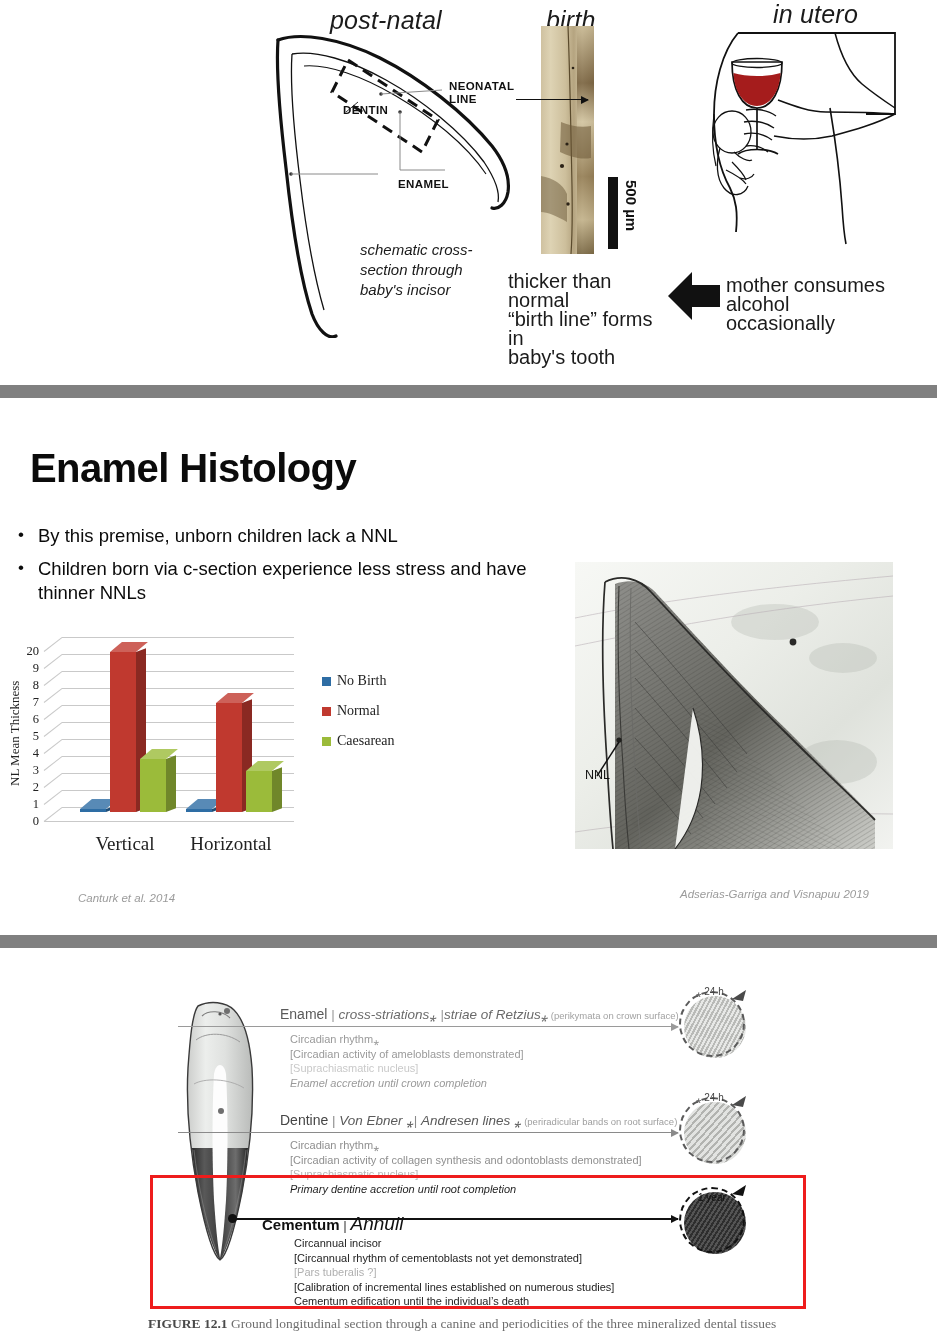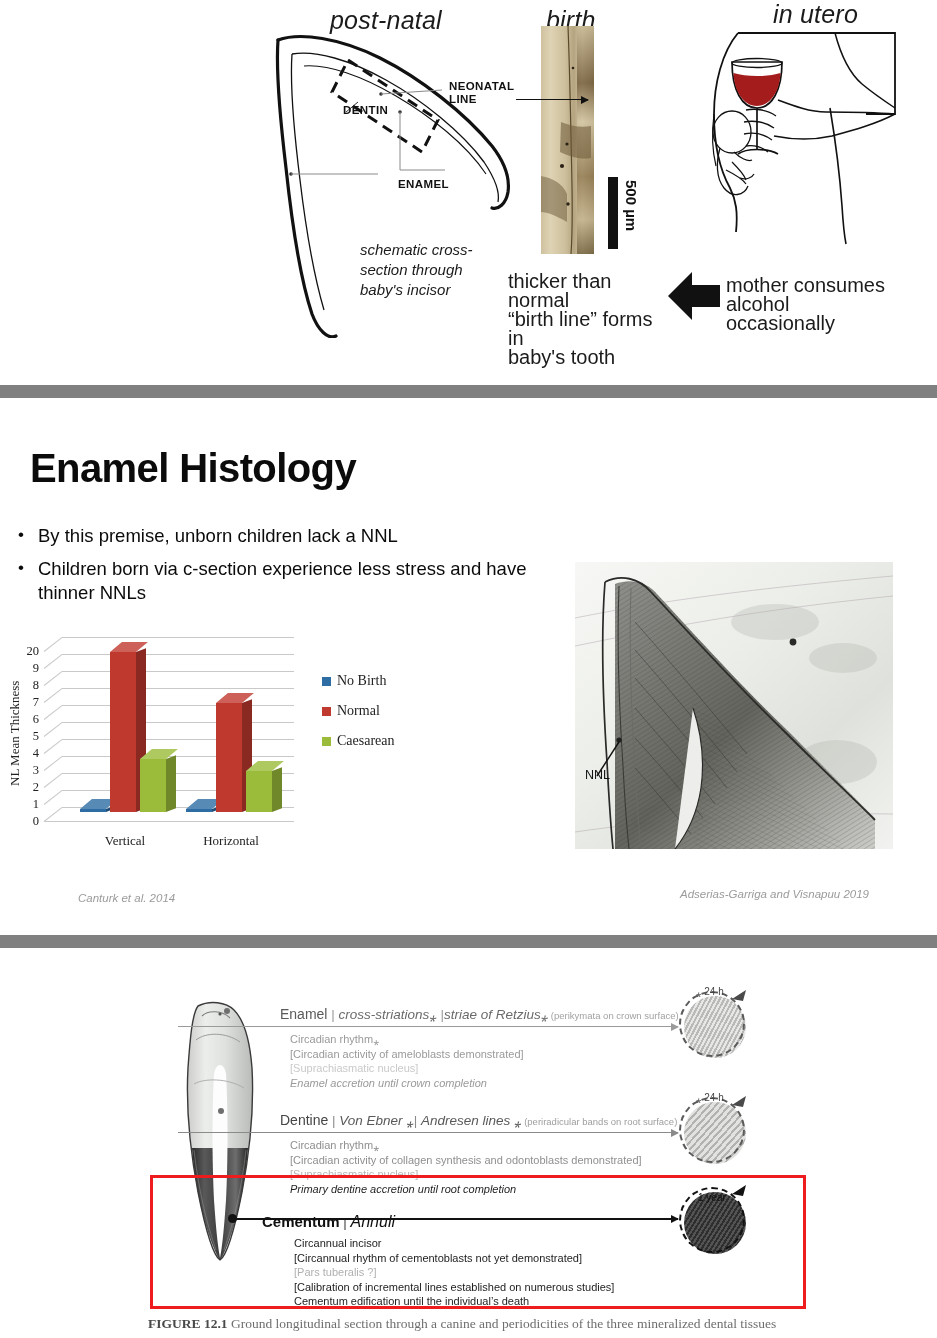--- a/index.html
+++ b/index.html
@@ -54,21 +54,21 @@
       transform:translateY(-50%);white-space:nowrap;}
   .gridline{position:absolute;height:1px;background:#c9c9c9;
       transform-origin:left center;}
   .bar{position:absolute;}
   .bar .face{position:absolute;left:0;bottom:0;width:100%;height:100%;}
   .bar .side{position:absolute;left:100%;bottom:0;width:10px;height:100%;
       transform:skewY(-20deg);transform-origin:left bottom;}
   .bar .top{position:absolute;left:0;bottom:100%;width:100%;height:10px;
       transform:skewX(-50deg);transform-origin:left bottom;}
   .xtick{position:absolute;font-family:"Liberation Serif",serif;
-      font-size:13px;color:#222;transform:translateX(-50%);white-space:nowrap;}
+      font-size:19px;color:#222;transform:translateX(-50%);white-space:nowrap;}
   .legend{position:absolute;left:322px;top:42px;}
   .legend-row{display:flex;align-items:center;margin-bottom:14px;}
   .legend-sw{width:9px;height:9px;margin-right:6px;}
   .legend-tx{font-family:"Liberation Serif",serif;font-size:14px;color:#222;
       white-space:nowrap;}
 
   
   #histology{position:absolute;left:575px;top:164px;width:318px;height:287px;
       background:#f2f3f0;overflow:hidden;}
   .nnl-lbl{position:absolute;font-size:12.5px;color:#111;}
@@ -463,21 +463,21 @@
     <div class="dash" style="border-color:#5a5a5a;"></div>
     <svg style="position:absolute;left:40px;top:-6px;" width="22" height="18" viewBox="0 0 22 18">
       <path d="M22 0 L8 9 L19 11 Z" fill="#4a4a4a"></path>
     </svg>
   </div>
   <div class="circ-lbl" style="left:696px;top:142px;">⁎ 24 h</div>
 
   <div class="redbox" style="left:150px;top:227px;width:650px;height:128px;"></div>
 
   <div class="row-head" style="left:262px;top:265px;">
-    <span class="rh-main dark" style="font-size:15px;">Cementum</span><span class="rh-main" style="color:#444;">&nbsp;|&nbsp;</span><span class="rh-main rh-it" style="color:#111;font-size:16px;">Annuli</span>
+    <span class="rh-main dark" style="font-size:15px;">Cementum</span><span class="rh-main" style="color:#444;">&nbsp;|&nbsp;</span><span class="rh-main rh-it" style="color:#111;font-size:19px;">Annuli</span>
   </div>
   <div class="row-rule" style="left:232px;top:270px;width:446px;background:#111;color:#111;height:1.8px;"></div>
   <div class="row-body" style="left:294px;top:288px;color:#1d1d1d;">
     <div>Circannual incisor</div>
     <div>[Circannual rhythm  of cementoblasts not yet demonstrated]</div>
     <div style="color:#b0b0b0;">[Pars tuberalis ?]</div>
     <div>[Calibration  of incremental lines established on numerous studies]</div>
     <div>Cementum edification  until the individual’s  death</div>
   </div>
   <div class="circ" style="left:684px;top:244px;">

